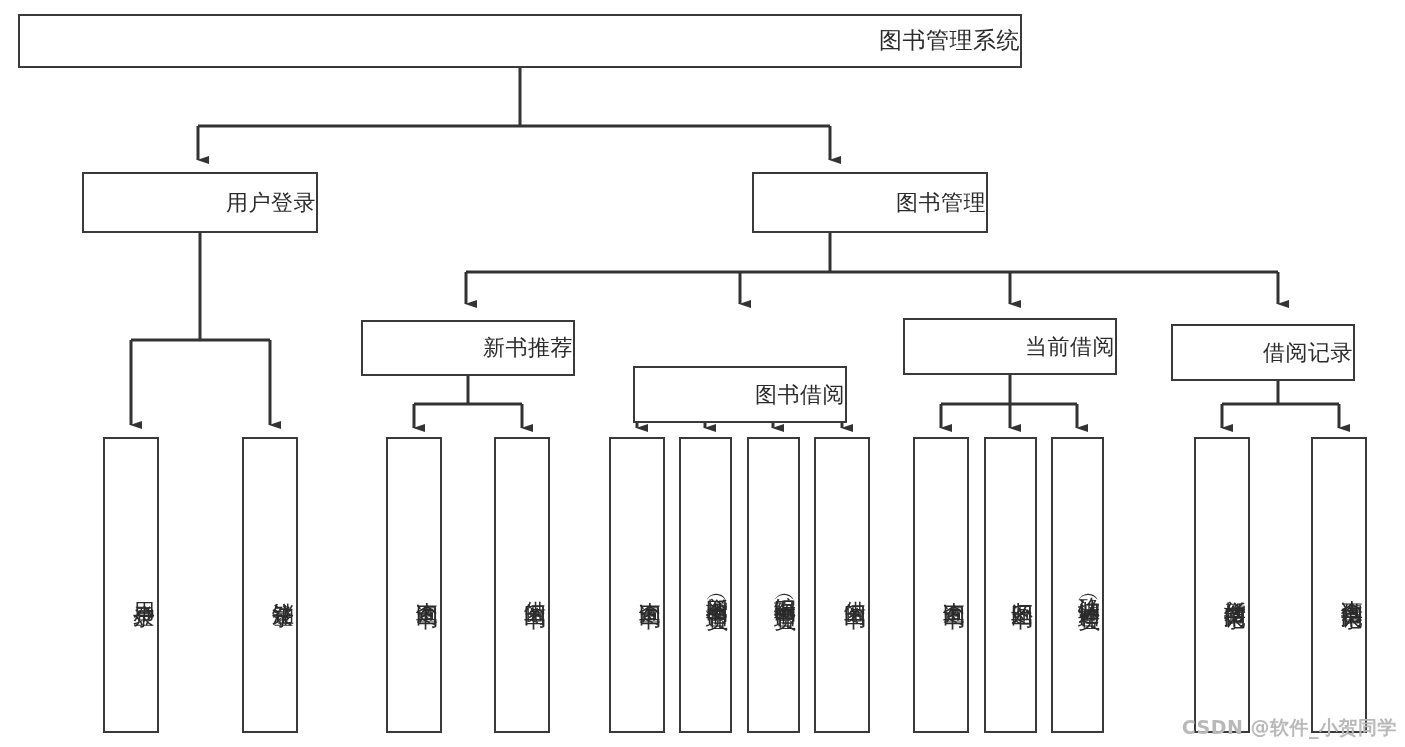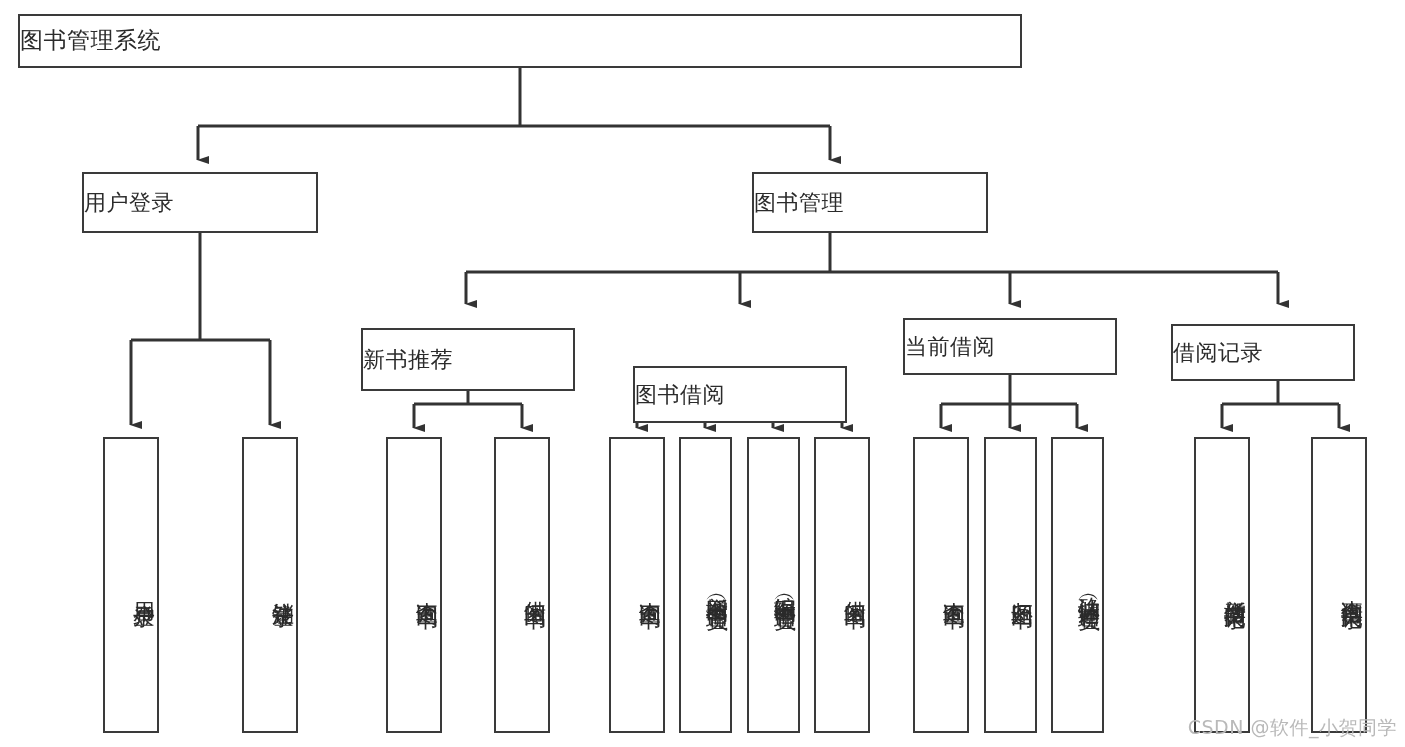--- a/index.html
+++ b/index.html
@@ -25,21 +25,21 @@
     height: 747px;
     pointer-events: none;
   }
   .node {
     position: absolute;
     box-sizing: border-box;
     border: 2.5px solid #3a3a3a;
     background: #ffffff;
     display: flex;
     align-items: center;
-    justify-content: flex-start;
+    justify-content: flex-end;
     color: #2b2b2b;
     line-height: 1.18;
   }
   .node.h {
     font-size: 22px;
     letter-spacing: 0.5px;
   }
   .node.root {
     font-size: 23px;
   }
@@ -59,20 +59,21 @@
     letter-spacing: 2px;
   }
   .watermark {
     position: absolute;
     right: 8px;
     bottom: 6px;
     font-size: 19px;
     color: #b9b9b9;
     letter-spacing: 0.5px;
     white-space: nowrap;
+    font-weight: bold;
   }
 </style>
 </head>
 <body>
 
 <div id="canvas">
 
   <svg class="wires" viewBox="0 0 1405 747" xmlns="http://www.w3.org/2000/svg">
     <defs>
       <marker id="arr" markerWidth="10" markerHeight="12" refX="4" refY="11" orient="auto" markerUnits="userSpaceOnUse">
@@ -128,21 +129,21 @@
   </div>
 
   <div class="node h" style="left:82px; top:172px; width:236px; height:61px;">
     <span>用户登录</span>
   </div>
 
   <div class="node h" style="left:712px; top:172px; width:236px; height:61px;margin-left:40px;">
     <span>图书管理</span>
   </div>
 
-  <div class="node h" style="left:361px; top:328px; width:214px; height:63px;">
+  <div class="node h" style="left:361px; top:320px; width:214px; height:56px;">
     <span>新书推荐</span>
   </div>
 
   <div class="node h" style="left:633px; top:318px; width:214px; height:57px;margin-top:48px;">
     <span>图书借阅</span>
   </div>
 
   <div class="node h" style="left:903px; top:318px; width:214px; height:57px;">
     <span>当前借阅</span>
   </div>

